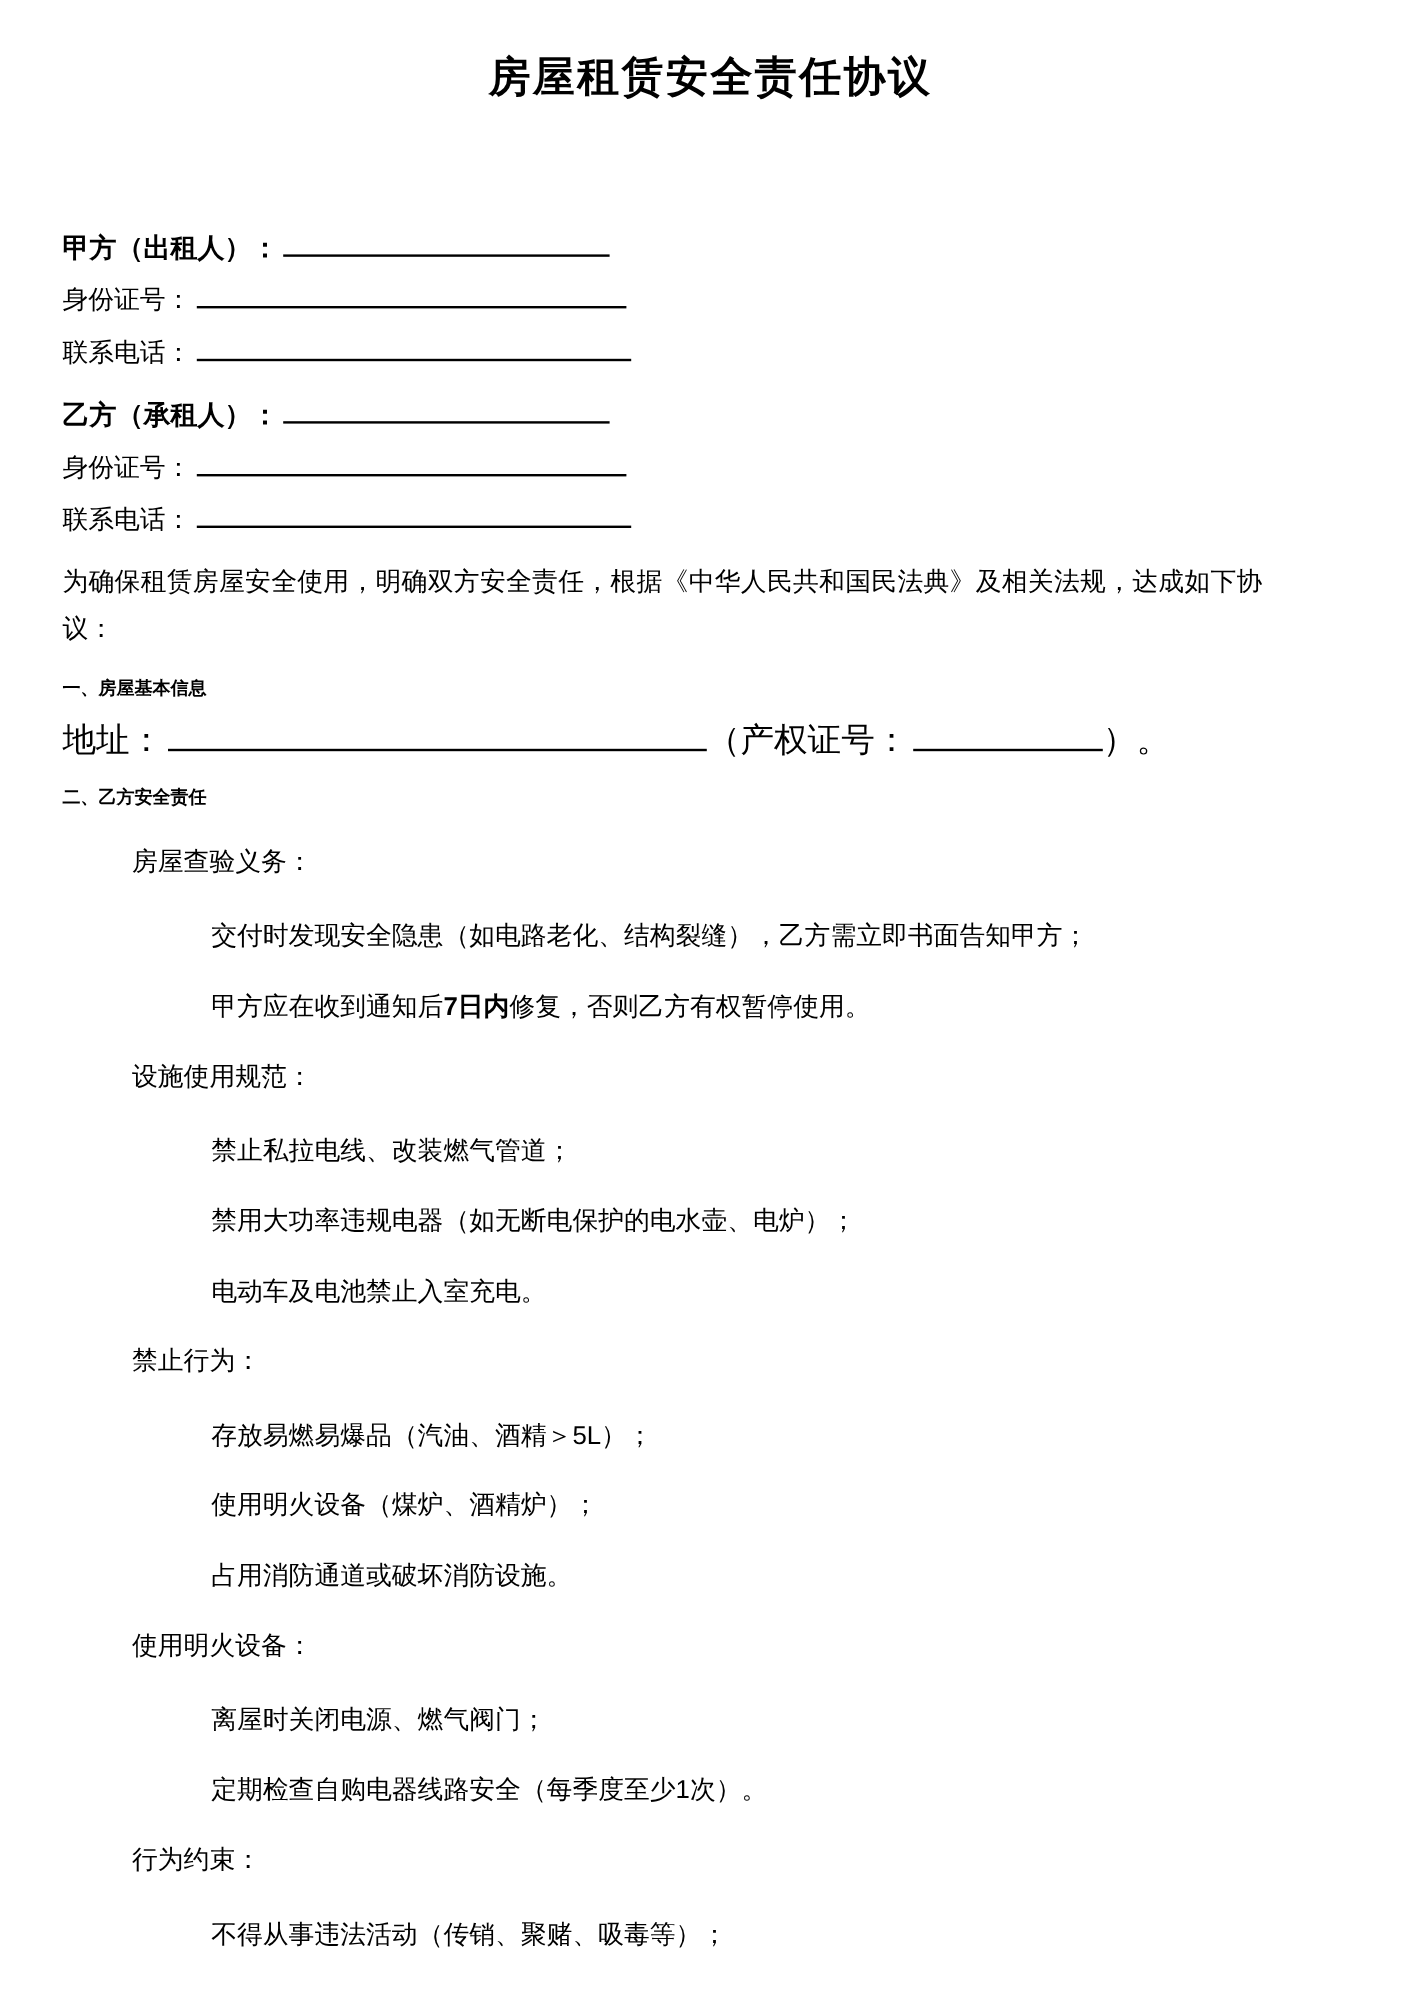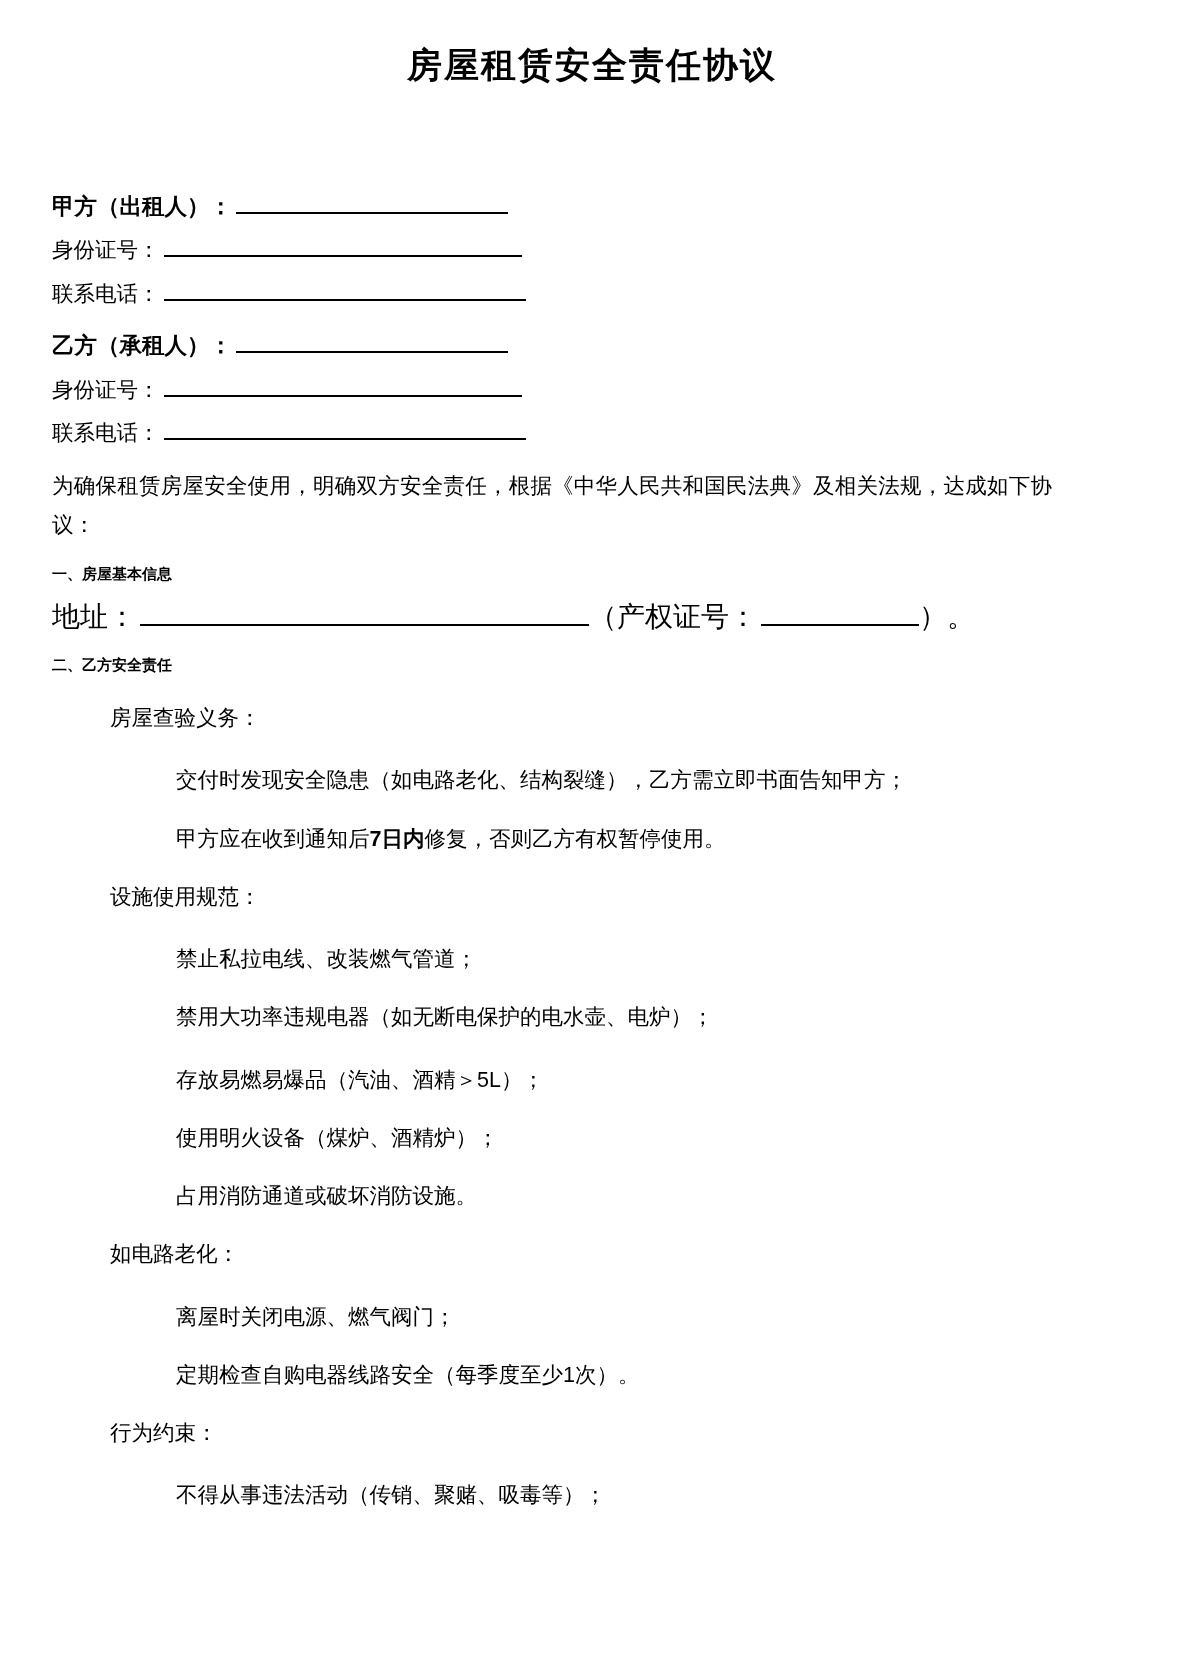--- a/index.html
+++ b/index.html
@@ -139,26 +139,28 @@
 
     <div class="section-heading">二、乙方安全责任</div>
 
     <div class="lvl1">房屋查验义务：</div>
     <div class="lvl2 first">交付时发现安全隐患（如电路老化、结构裂缝），乙方需立即书面告知甲方；</div>
     <div class="lvl2"><span>甲方应在收到通知后</span><b class="inline-strong">7日内</b><span>修复，否则乙方有权暂停使用。</span></div>
 
     <div class="lvl1">设施使用规范：</div>
     <div class="lvl2 first">禁止私拉电线、改装燃气管道；</div>
     <div class="lvl2">禁用大功率违规电器（如无断电保护的电水壶、电炉）；</div>
+    <div class="lvl2">电动车及电池禁止入室充电。</div>
 
+    <div class="lvl1">禁止行为：</div>
     <div class="lvl2 first">存放易燃易爆品（汽油、酒精＞5L）；</div>
     <div class="lvl2">使用明火设备（煤炉、酒精炉）；</div>
     <div class="lvl2">占用消防通道或破坏消防设施。</div>
 
-    <div class="lvl1">如电路老化：</div>
+    <div class="lvl1">使用明火设备：</div>
     <div class="lvl2 first">离屋时关闭电源、燃气阀门；</div>
     <div class="lvl2">定期检查自购电器线路安全（每季度至少1次）。</div>
 
     <div class="lvl1">行为约束：</div>
     <div class="lvl2 first">不得从事违法活动（传销、聚赌、吸毒等）；</div>
 
   </div>
 </div>
 
 </body></html>

